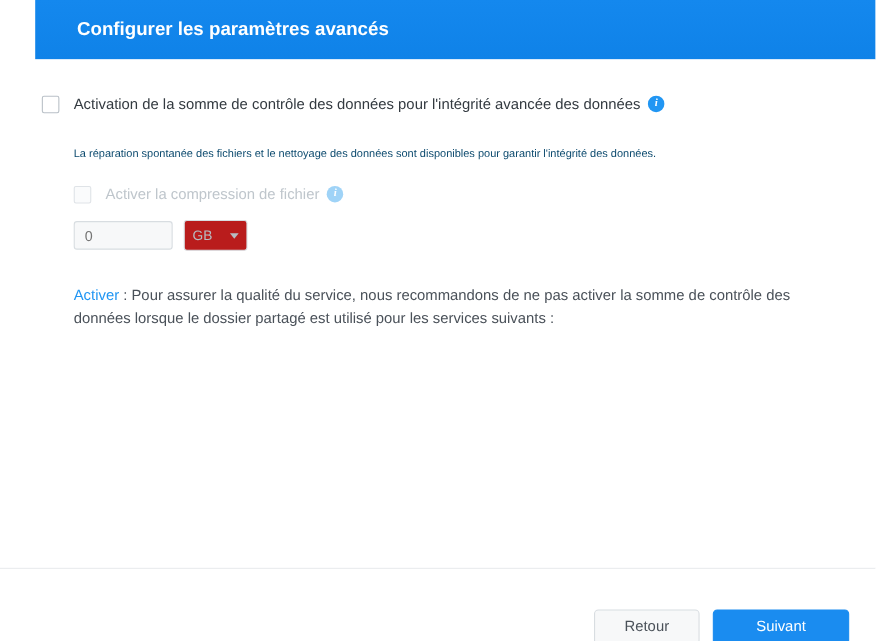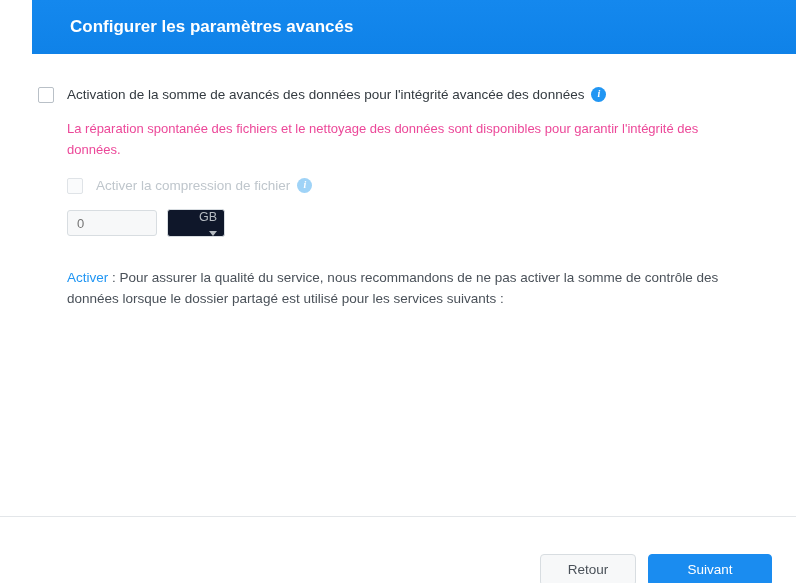--- a/index.html
+++ b/index.html
@@ -120,24 +120,24 @@
     position: relative;
     top: -1px;
     cursor: pointer;
     font-style: italic;
     font-family: "Liberation Serif", serif;
   }
   .info-icon.muted {
     background: #9fd3f7;
   }
   .desc {
-    font-size: 13px;
-    color: #ec4899;
+    font-size: 10px;
+    color: #0c4a6e;
     line-height: 21px;
-    margin: 14px 0 0 29px;
+    margin: 26px 0 0 29px;
     max-width: 650px;
   }
   .sub-row {
     margin: 17px 0 0 29px;
   }
   .quota-row {
     margin-top: 24px;
   }
   .quota-inputs {
     display: flex;
@@ -155,31 +155,30 @@
     font-family: "Liberation Sans", sans-serif;
     padding: 0 9px;
     box-sizing: border-box;
     outline: none;
   }
   .unit-select {
     width: 58px;
     height: 28px;
     border: 1px solid #d8dde1;
     border-radius: 3px;
-    background: #0f172a;
+    background: #b91c1c;
     margin-left: 10px;
     display: flex;
-    align-items: flex-end;
+    align-items: center;
     justify-content: space-between;
     padding: 0 7px;
     box-sizing: border-box;
     font-size: 12.5px;
     color: #b6bcc2;
     cursor: default;
-    flex-direction: column;
   }
   .caret {
     width: 0;
     height: 0;
     border-left: 4px solid transparent;
     border-right: 4px solid transparent;
     border-top: 5px solid #b6bcc2;
   }
   .note {
     margin: 30px 0 0 29px;
@@ -247,21 +246,21 @@
 
   <div class="subheader">
     <div class="subheader-title">Configurer les paramètres avancés</div>
   </div>
 
   <div class="content">
 
     <div class="row">
       <div class="checkbox"></div>
       <div class="cb-label">
-        <span>Activation de la somme de avancés des données pour l'intégrité avancée des données</span><span class="info-icon">i</span>
+        <span>Activation de la somme de contrôle des données pour l'intégrité avancée des données</span><span class="info-icon">i</span>
       </div>
     </div>
 
     <div class="desc">La réparation spontanée des fichiers et le nettoyage des données sont disponibles pour garantir l'intégrité des données.</div>
 
     <div class="row sub-row">
       <div class="checkbox disabled"></div>
       <div class="cb-label disabled">
         <span>Activer la compression de fichier</span><span class="info-icon muted">i</span>
       </div>

